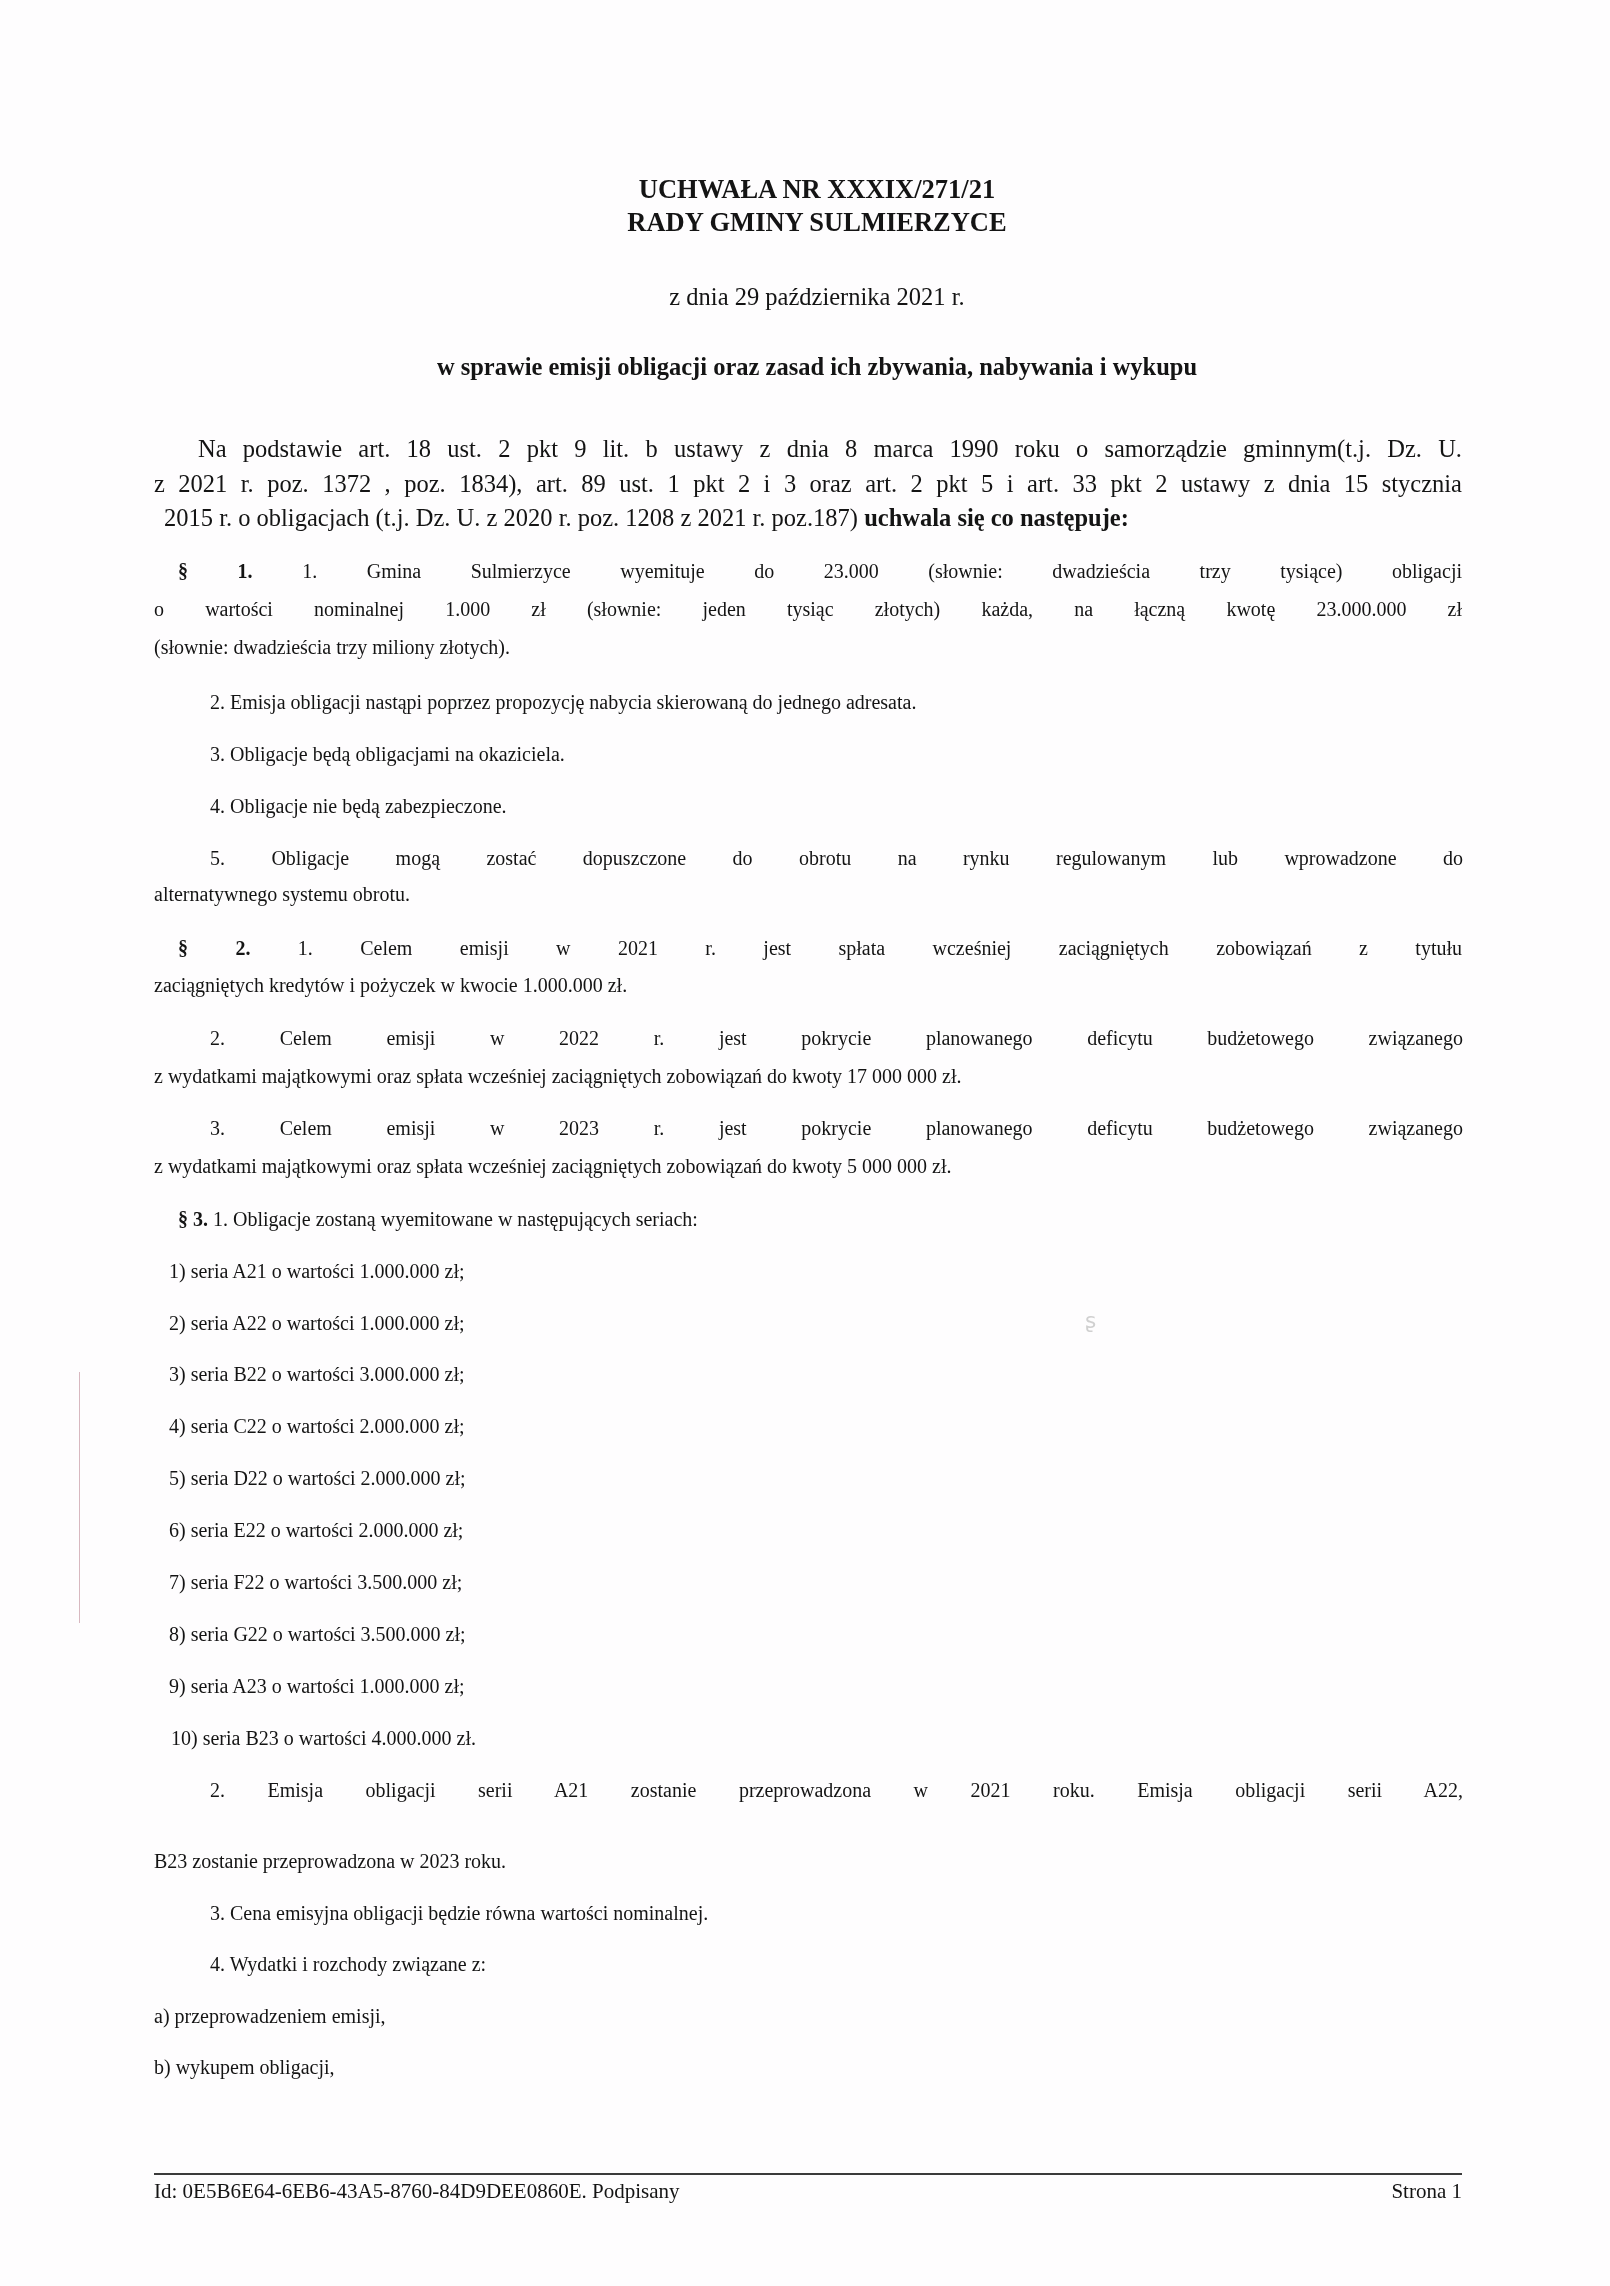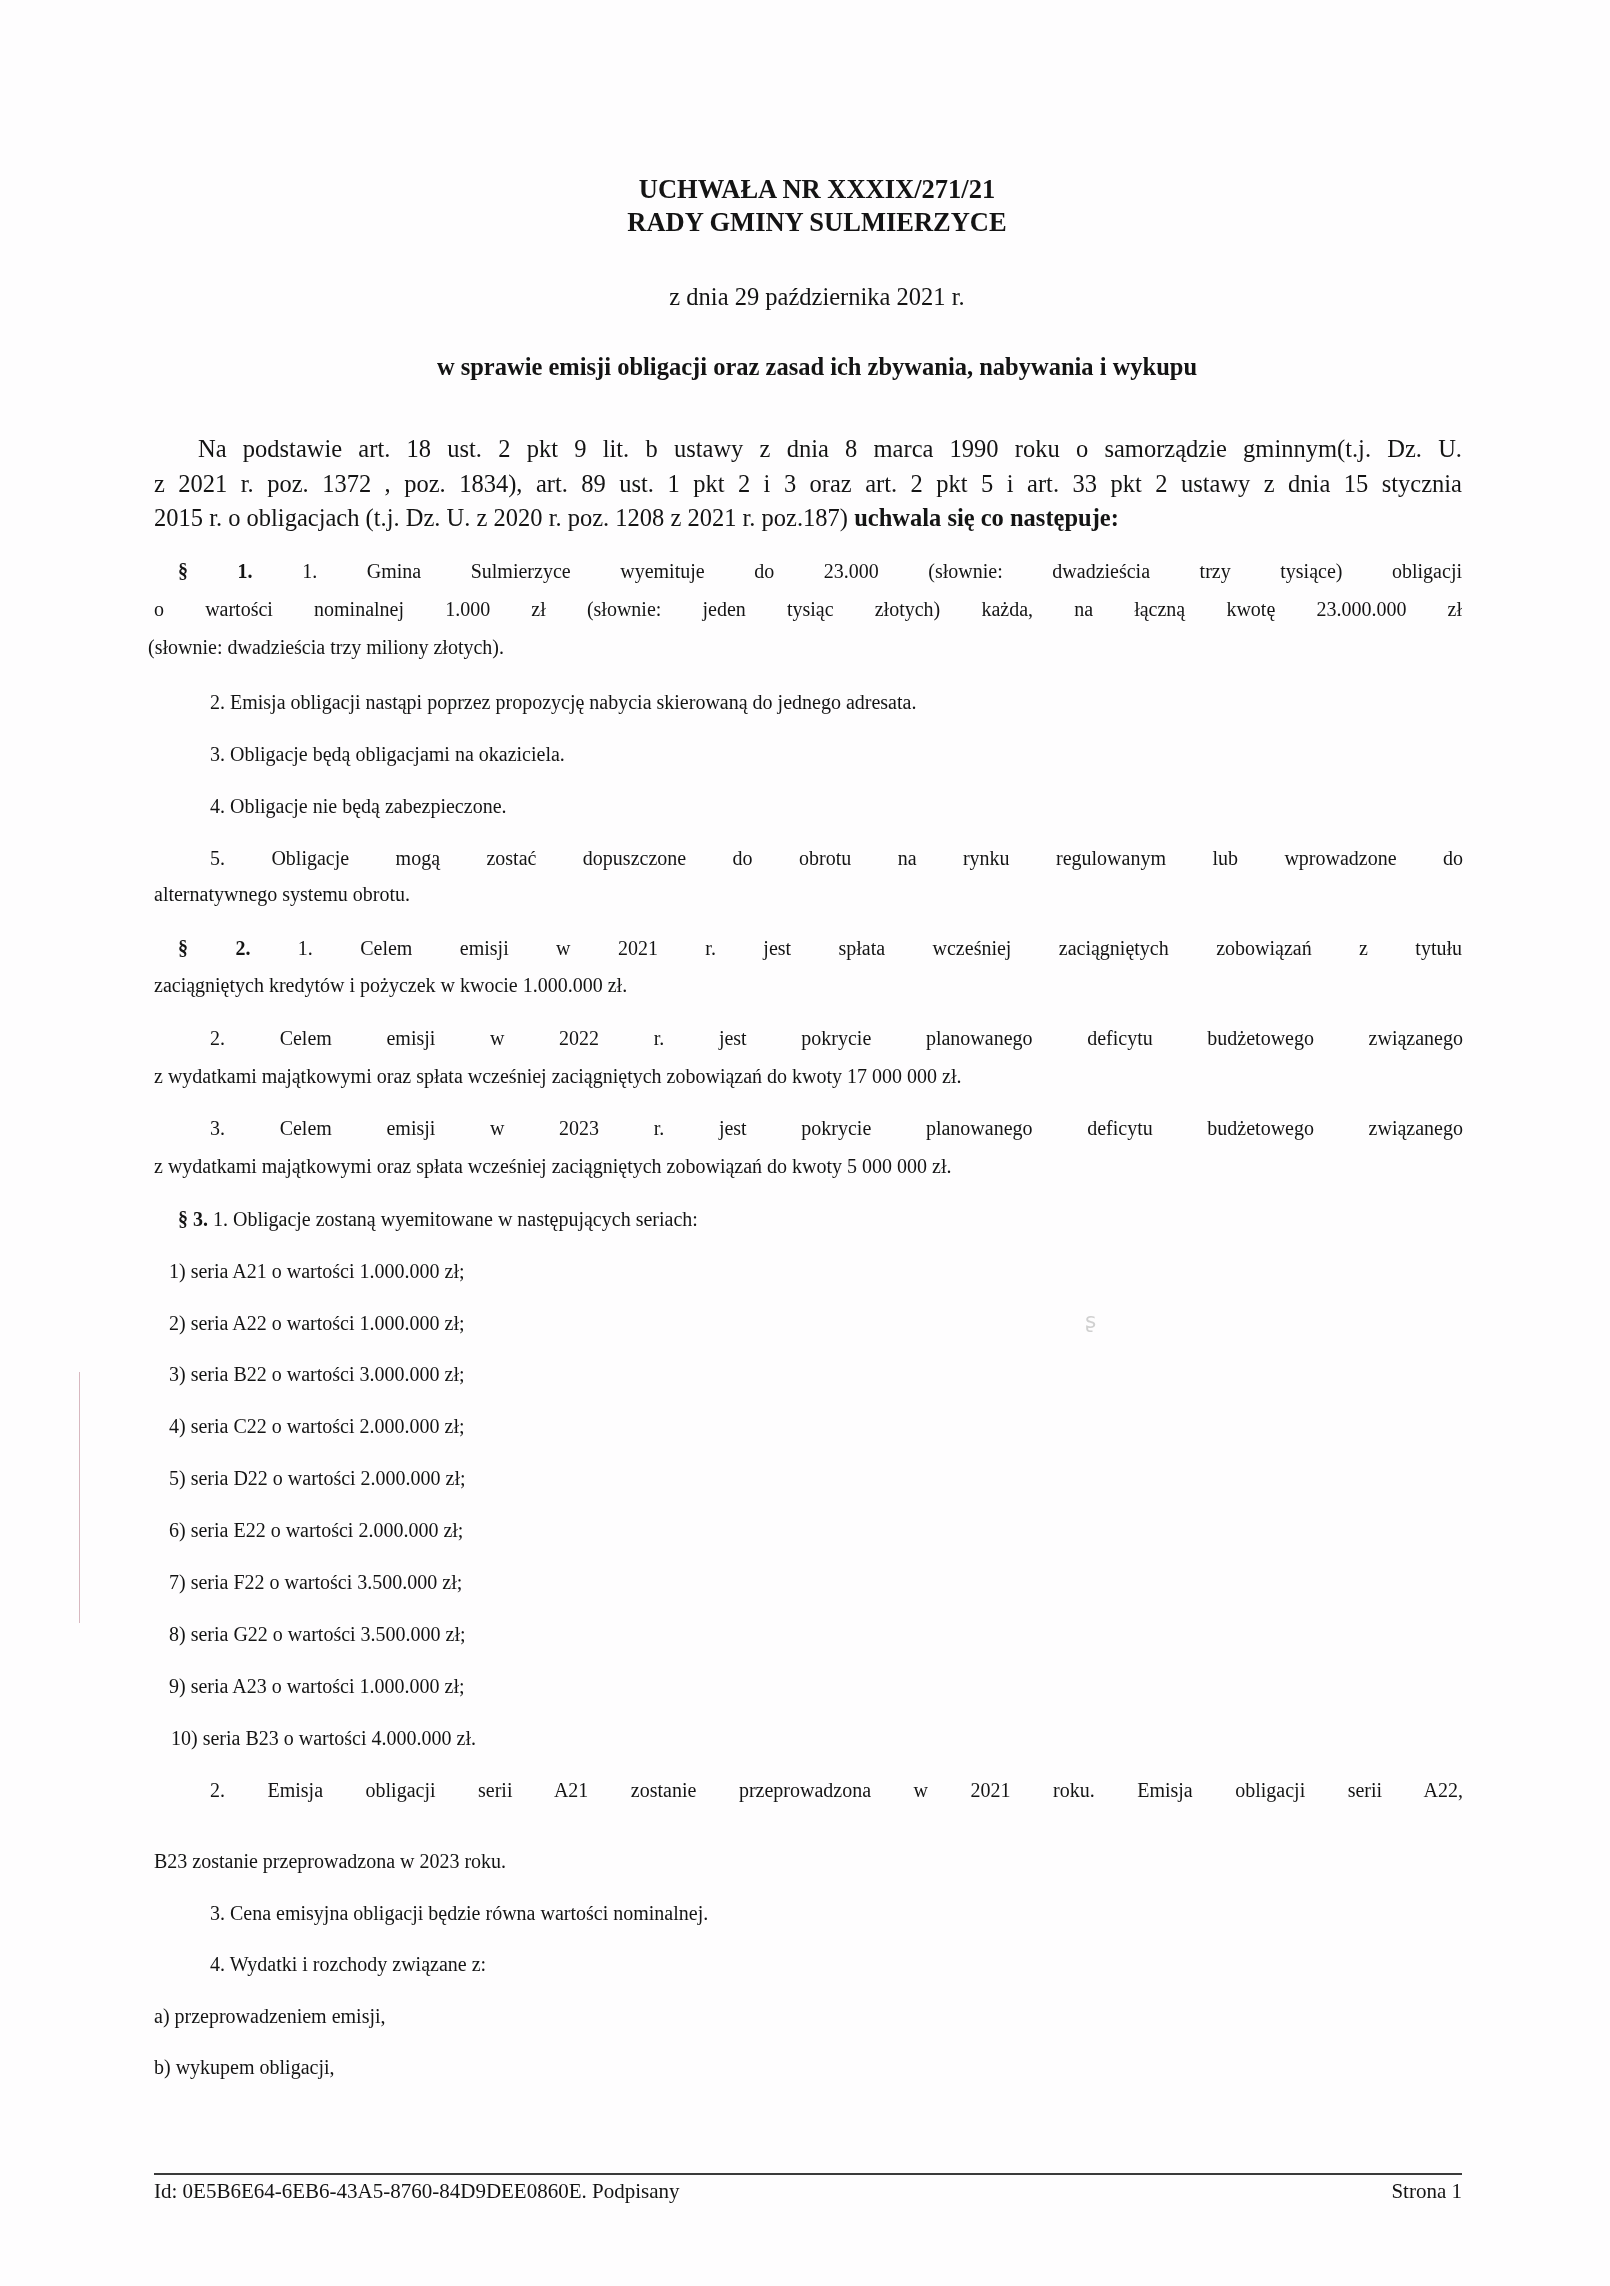--- a/index.html
+++ b/index.html
@@ -39,25 +39,25 @@
 
 <div class="page">
 
   <div class="ln center title" style="top:173px;">UCHWAŁA NR XXXIX/271/21</div>
   <div class="ln center title" style="top:206px;">RADY GMINY SULMIERZYCE</div>
   <div class="ln center small" style="top:280px;">z dnia 29 października 2021 r.</div>
   <div class="ln center title small" style="top:350px;">w sprawie emisji obligacji oraz zasad ich zbywania, nabywania i wykupu</div>
 
   <div class="ln just small" style="left:198px; width:1264px; top:432px;">Na podstawie art. 18 ust. 2 pkt 9 lit. b ustawy z dnia 8 marca 1990 roku o samorządzie gminnym(t.j. Dz. U.</div>
   <div class="ln just small" style="left:154px; width:1308px; top:467px;">z 2021 r. poz. 1372 , poz. 1834), art. 89 ust. 1 pkt 2 i 3 oraz art. 2 pkt 5 i art. 33 pkt 2 ustawy z dnia 15 stycznia</div>
-  <div class="ln small" style="left:154px; top:501px;"><span>2015 r. o obligacjach (t.j. Dz. U. z 2020 r. poz. 1208 z 2021 r. poz.187) </span><span class="b">uchwala się co następuje:</span></div>
+  <div class="ln small" style="left:164px; top:501px;"><span>2015 r. o obligacjach (t.j. Dz. U. z 2020 r. poz. 1208 z 2021 r. poz.187) </span><span class="b">uchwala się co następuje:</span></div>
 
   <div class="ln just" style="left:178px; width:1284px; top:555px;"><span class="b">§ 1.</span> <span>1. Gmina Sulmierzyce wyemituje do 23.000 (słownie: dwadzieścia trzy tysiące) obligacji</span></div>
   <div class="ln just" style="left:154px; width:1308px; top:593px;">o wartości nominalnej 1.000 zł (słownie: jeden tysiąc złotych) każda, na łączną kwotę 23.000.000 zł</div>
-  <div class="ln" style="left:148px; top:631px;">(słownie: dwadzieścia trzy miliony złotych).</div>
+  <div class="ln" style="left:154px; top:631px;">(słownie: dwadzieścia trzy miliony złotych).</div>
   <div class="ln" style="left:210px; top:686px;">2. Emisja obligacji nastąpi poprzez propozycję nabycia skierowaną do jednego adresata.</div>
   <div class="ln" style="left:210px; top:738px;">3. Obligacje będą obligacjami na okaziciela.</div>
   <div class="ln" style="left:210px; top:790px;">4. Obligacje nie będą zabezpieczone.</div>
   <div class="ln just" style="left:210px; width:1253px; top:842px;">5. Obligacje mogą zostać dopuszczone do obrotu na rynku regulowanym lub wprowadzone do</div>
   <div class="ln" style="left:154px; top:878px;">alternatywnego systemu obrotu.</div>
 
   <div class="ln just" style="left:178px; width:1284px; top:932px;"><span class="b">§ 2.</span> <span>1. Celem emisji w 2021 r. jest spłata wcześniej zaciągniętych zobowiązań z tytułu</span></div>
   <div class="ln" style="left:154px; top:969px;">zaciągniętych kredytów i pożyczek w kwocie 1.000.000 zł.</div>
   <div class="ln just" style="left:210px; width:1253px; top:1022px;">2. Celem emisji w 2022 r. jest pokrycie planowanego deficytu budżetowego związanego</div>
   <div class="ln" style="left:154px; top:1060px;">z wydatkami majątkowymi oraz spłata wcześniej zaciągniętych zobowiązań do kwoty 17 000 000 zł.</div>

